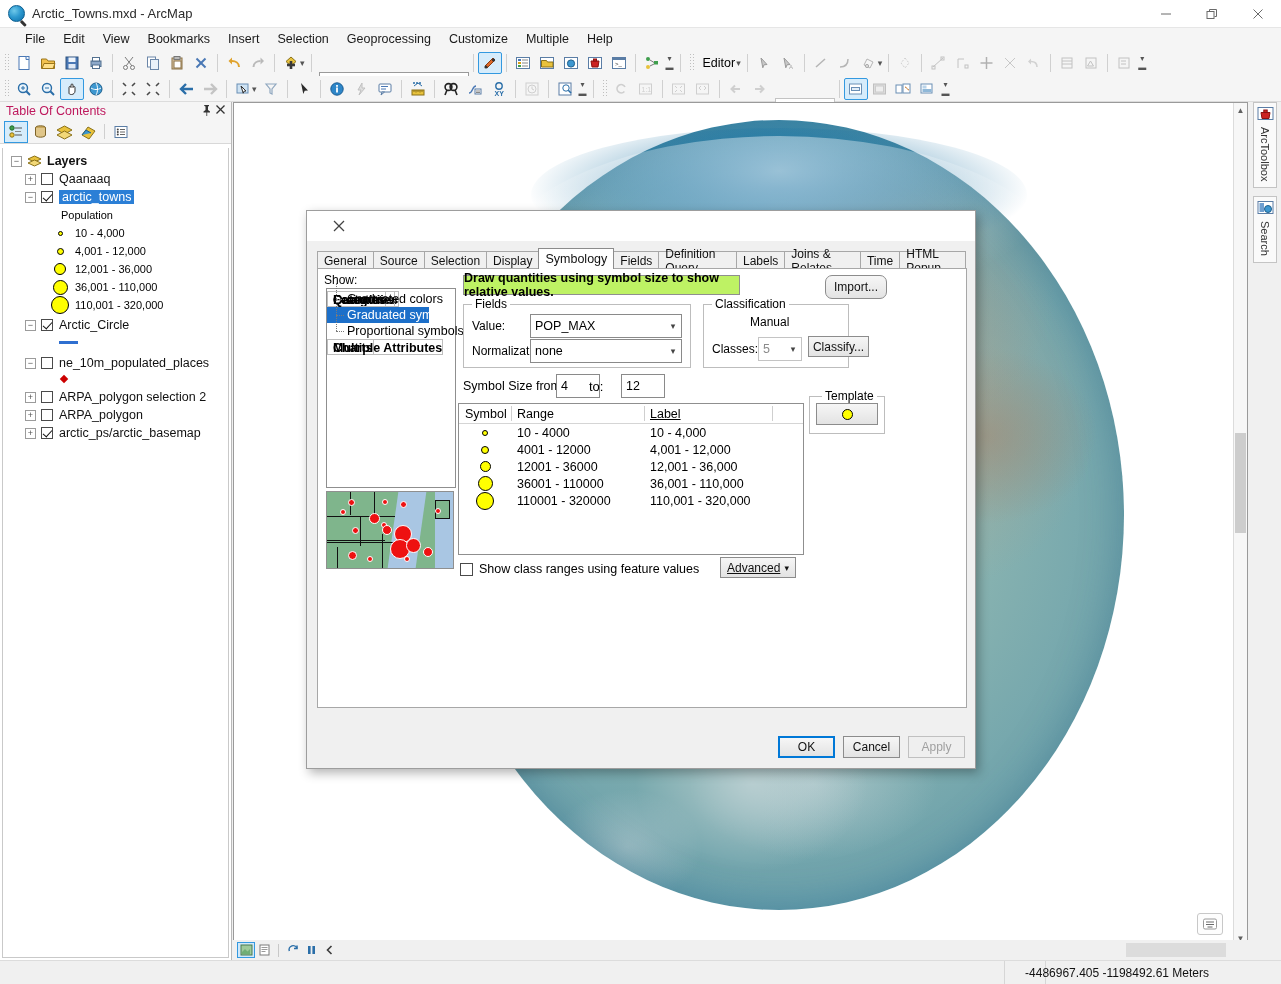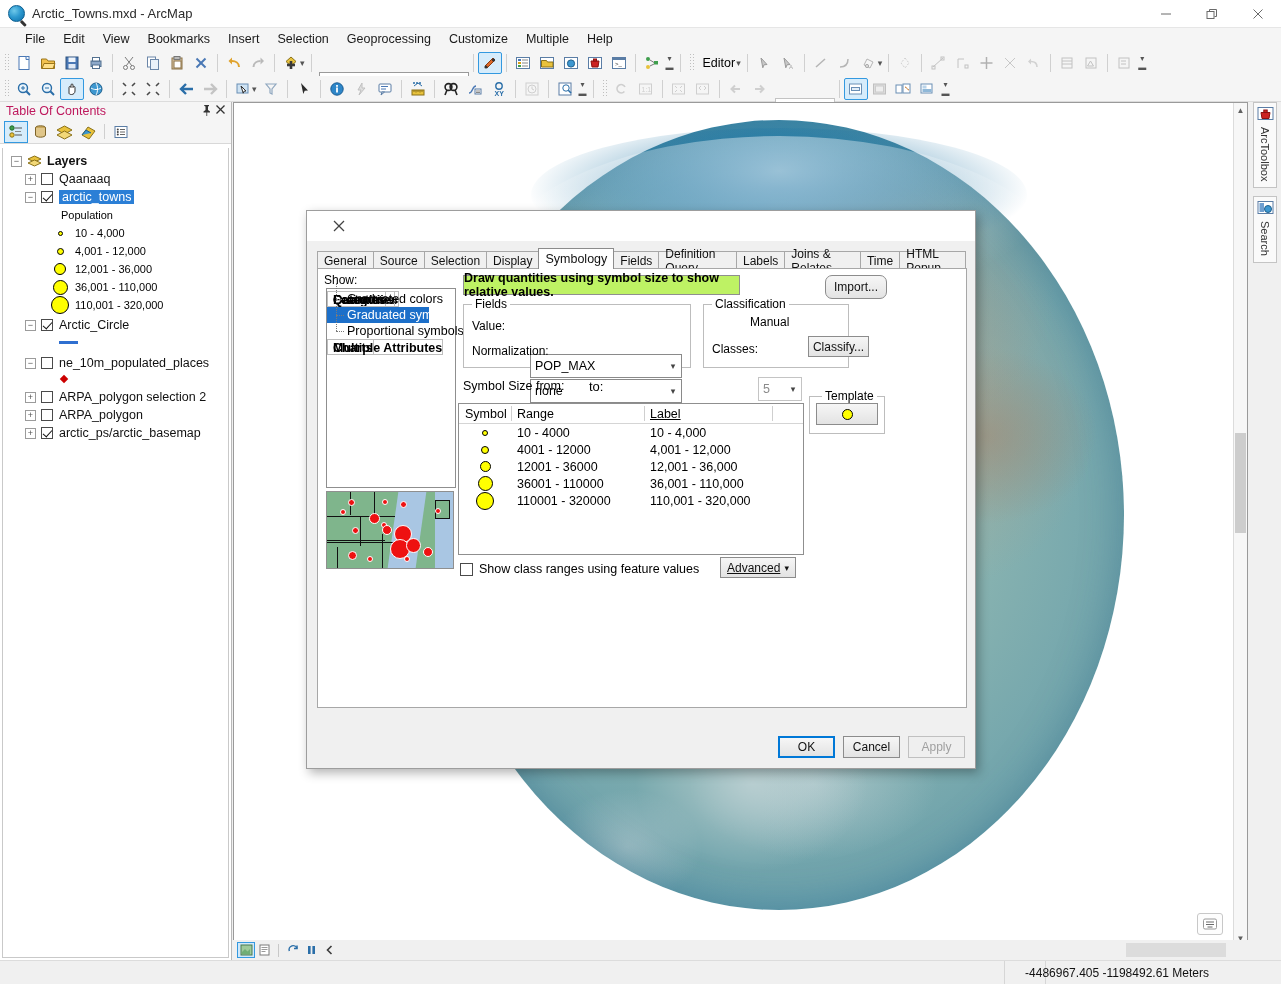--- a/index.html
+++ b/index.html
@@ -223,21 +223,21 @@
   #btn-import{position:absolute;left:507px;top:6px;width:62px;height:24px;border-radius:7px;}
 
   .grp{position:absolute;border:1px solid #bdbdbd;}
   .grp > .gt{position:absolute;left:8px;top:-8px;background:#fff;padding:0 3px;font-size:12px;}
 
   #grp-fields{left:145px;top:35px;width:228px;height:64px;}
   #grp-class{left:385px;top:35px;width:146px;height:64px;}
   .flbl{position:absolute;font-size:12px;}
   .field{
     position:absolute;height:24px;border:1px solid #8a8a8a;background:#fff;font-size:12.5px;
-    display:flex;align-items:center;padding-left:4px;margin-top:40px;
+    display:flex;align-items:center;padding-left:4px;
   }
   .field .fv{flex:1;}
   .field .fa{width:16px;text-align:center;color:#444;font-size:9px;}
   .field.dis{border-color:#c4c4c4;color:#8b8b8b;background:#fff;}
 
   #symsize-lbl{position:absolute;left:145px;top:110px;font-size:12.5px;}
   #symsize-from{left:238px;top:105px;width:44px;}
   #symsize-tolbl{position:absolute;left:271px;top:110px;font-size:13px;}
   #symsize-to{left:303px;top:105px;width:44px;}
 

